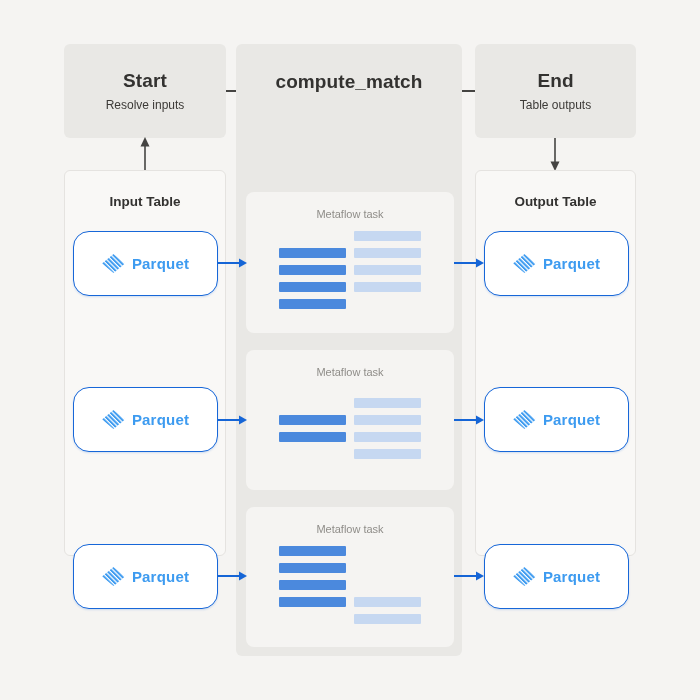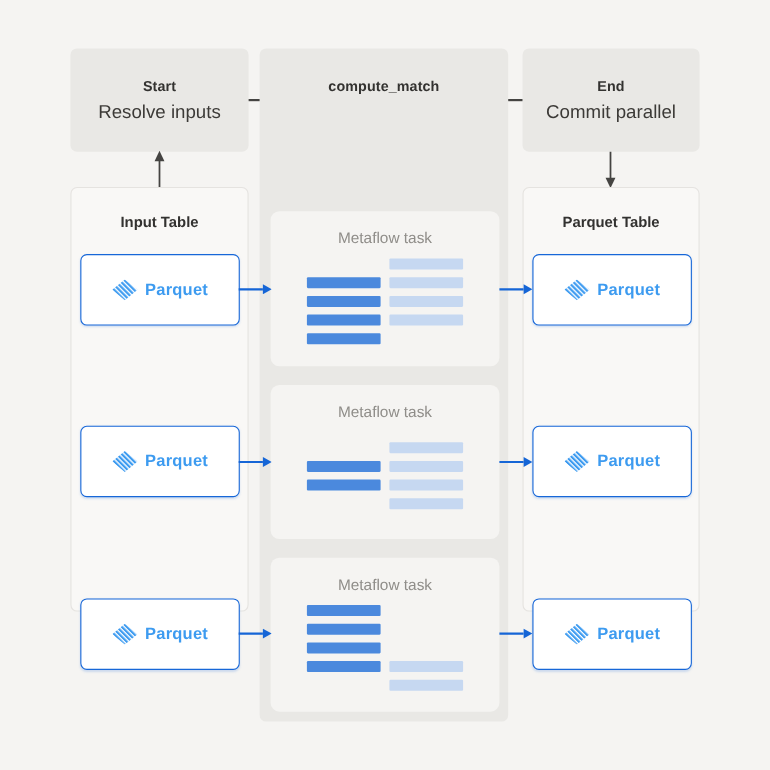--- a/index.html
+++ b/index.html
@@ -28,38 +28,38 @@
   }
   
   .node {
     position:absolute; border-radius:6px;
     background:var(--node_bg, #e9e8e5);
     display:flex; flex-direction:column; align-items:center; justify-content:center;
     gap:6px; text-align:center;
   }
   .node-start { left:64px; top:44px; width:162px; height:94px; }
   .node-end   { left:475px; top:44px; width:161px; height:94px;text-align:center; }
-  .node-title { font-size:13px; font-weight:bold; color:var(--title_text, #333); letter-spacing:.1px; }
-  .node-sub   { font-size:17px; color:var(--subtitle_text, #3c3a37); }
+  .node-title { font-size:19px; font-weight:bold; color:var(--title_text, #333); letter-spacing:.1px; }
+  .node-sub   { font-size:12px; color:var(--subtitle_text, #3c3a37); }
   
   .lane {
     position:absolute; left:236px; top:44px; width:226px; height:612px;
     border-radius:6px; background:var(--node_bg, #e9e8e5);
   }
   .lane-head { padding-top:27px; display:flex; flex-direction:column; align-items:center; gap:18px; text-align:center; }
   
   .task-card {
     position:absolute; left:10px; width:208px; border-radius:8px;
     background:var(--card_bg, #f5f4f2);
     display:flex; flex-direction:column; align-items:center;
   }
   .tc-1 { top:148px; height:141px; }
   .tc-2 { top:306px; height:140px; }
   .tc-3 { top:463px; height:140px; }
-  .task-title { margin-top:16px; font-size:14px; color:var(--muted_text, #8f8d89); }
+  .task-title { margin-top:16px; font-size:11px; color:var(--muted_text, #8f8d89); }
   .bars {
     margin-top:11px;
     display:grid; grid-template-columns:67px 67px;
     column-gap:8px; row-gap:7px; grid-auto-rows:10px;
   }
   .tc-2 .bars { margin-top:20px; }
   .bar { width:67px; height:10px; border-radius:1px; }
   .bar.solid { background:var(--bar_solid, #4b89dd); }
   .bar.light { background:var(--bar_light, #c6d8f1); }
   .bar.empty { background:transparent; }
@@ -73,21 +73,21 @@
   .panel-right { left:475px; width:161px; }
   .panel-title {
     position:absolute; top:23px; left:0; right:0; text-align:center;
     font-size:13.5px; font-weight:bold; color:var(--title_text, #333);
   }
   
   .pq-box {
     position:absolute; left:8px; width:145px; height:65px;
     background:#ffffff;
     border:1.5px solid var(--parquet_border, #1767d8);
-    border-radius:6px;
+    border-radius:16px;
     box-shadow:0 1px 2px rgba(21,101,216,.18);
     display:flex; align-items:center; justify-content:center; gap:7px;
   }
   .pq-1 { top:60px; } .pq-2 { top:216px; } .pq-3 { top:373px; }
   .pq-label { font-size:15px; font-weight:bold; color:var(--parquet_blue, #3d9bf0); letter-spacing:.2px; }
   .pq-icon { display:flex; }
   
   .dash { position:absolute; height:2px; background:var(--arrow_dark, #454442); }
   .dash-1 { left:226px; top:90px; width:10px; }
   .dash-2 { left:462px; top:90px; width:13px; }
@@ -165,21 +165,21 @@
           <div class="bar solid"></div>
           <div class="bar light"></div>
           <div class="bar empty"></div>
           <div class="bar light"></div>
         </div>
     </div>
   </div>
 
   <div class="node node-end">
     <div class="node-title">End</div>
-    <div class="node-sub">Commit parallel</div>
+    <div class="node-sub">Table outputs</div>
   </div>
 
   <div class="dash dash-1"></div>
   <div class="dash dash-2"></div>
 
   <svg class="varrow varrow-up" width="14" height="34">
     <line x1="7" y1="33" x2="7" y2="7" stroke="#454442" style="stroke:var(--arrow_dark)" stroke-width="1.6"></line>
     <polygon points="7,0 2.5,9.5 11.5,9.5" fill="#454442" style="fill:var(--arrow_dark)"></polygon>
   </svg>
   <svg class="varrow varrow-down" width="14" height="34">
@@ -210,21 +210,21 @@
       <span class="pq-icon">
         <svg width="23" height="19" viewBox="0 0 23 19">
             <polygon points="11.5,0 23,9.5 11.5,19 0,9.5" fill="url(#pq-hatch)"></polygon>
           </svg>
       </span>
       <span class="pq-label">Parquet</span>
     </div>
   </div>
 
   <div class="panel panel-right">
-    <div class="panel-title">Parquet Table</div>
+    <div class="panel-title">Output Table</div>
 
     <div class="pq-box pq-1">
       <span class="pq-icon">
         <svg width="23" height="19" viewBox="0 0 23 19">
             <polygon points="11.5,0 23,9.5 11.5,19 0,9.5" fill="url(#pq-hatch)"></polygon>
           </svg>
       </span>
       <span class="pq-label">Parquet</span>
     </div>
     <div class="pq-box pq-2">

